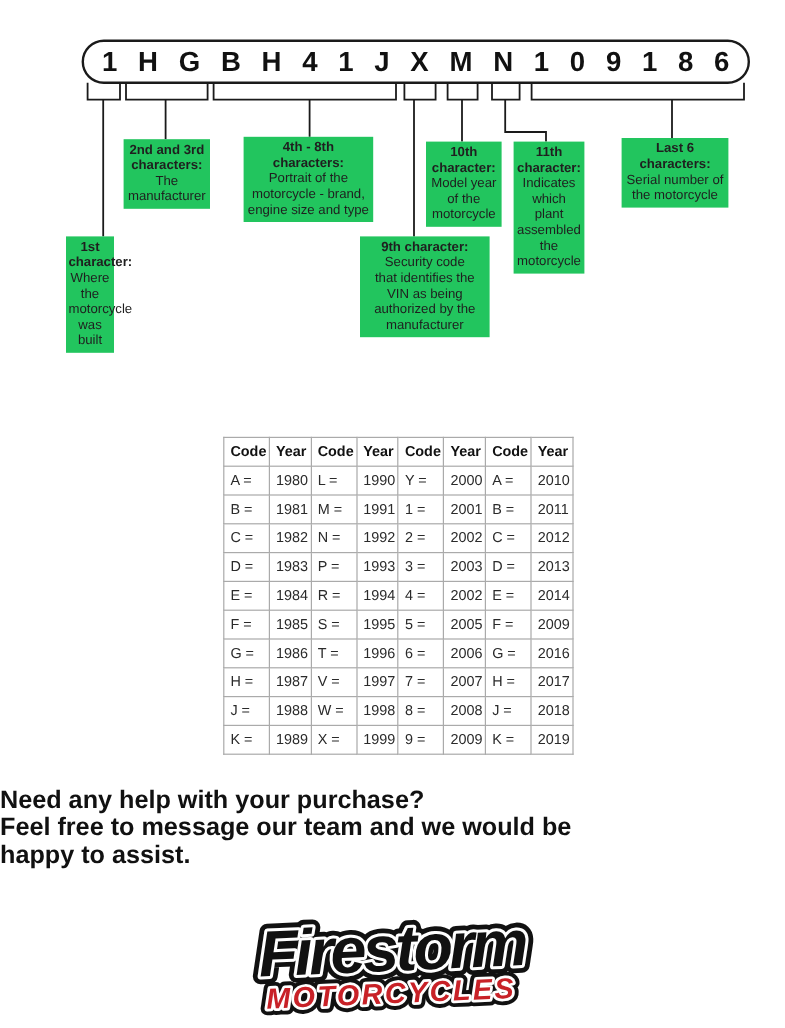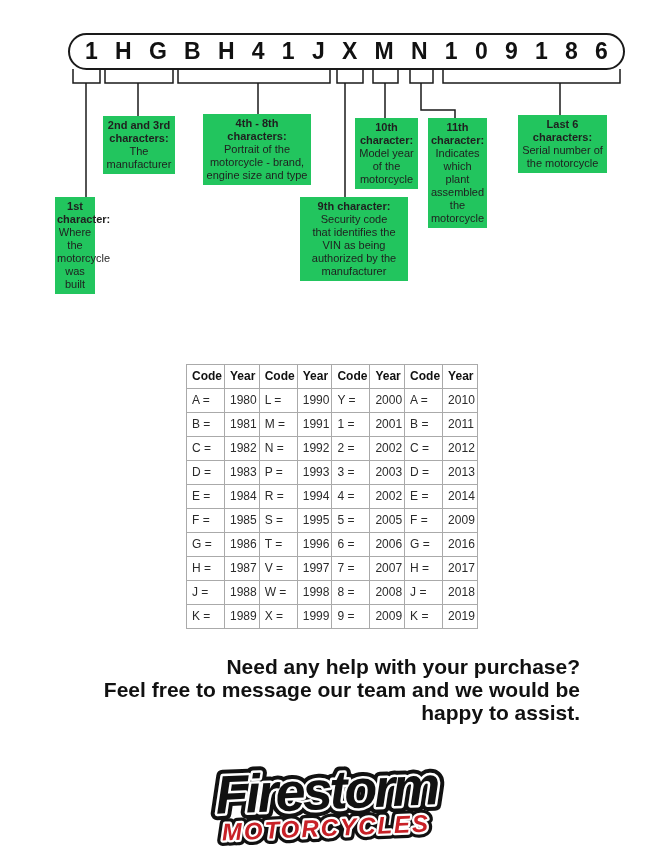--- a/index.html
+++ b/index.html
@@ -36,21 +36,21 @@
   }
   .year-table th,.year-table td{
     border:1px solid #aaa;background:#fff;text-align:left;
     padding:5px 2px 5px 5px;line-height:13px;white-space:nowrap;
   }
   .year-table th{font-weight:bold;color:#111;}
   .year-table col.c-code{width:36px;}
   .year-table col.c-year{width:33px;}
 
   .help{
-    position:absolute;left:0;top:655px;width:580px;text-align:right;
+    position:absolute;left:0;top:655px;width:580px;text-align:left;
     font-weight:bold;font-size:21px;line-height:23px;color:#111;white-space:pre-line;
   }
 
   .logo-wrap{position:absolute;left:137px;top:760px;width:380px;height:92px;}
 </style>
 </head>
 <body>
 
 <div class="page">
 

